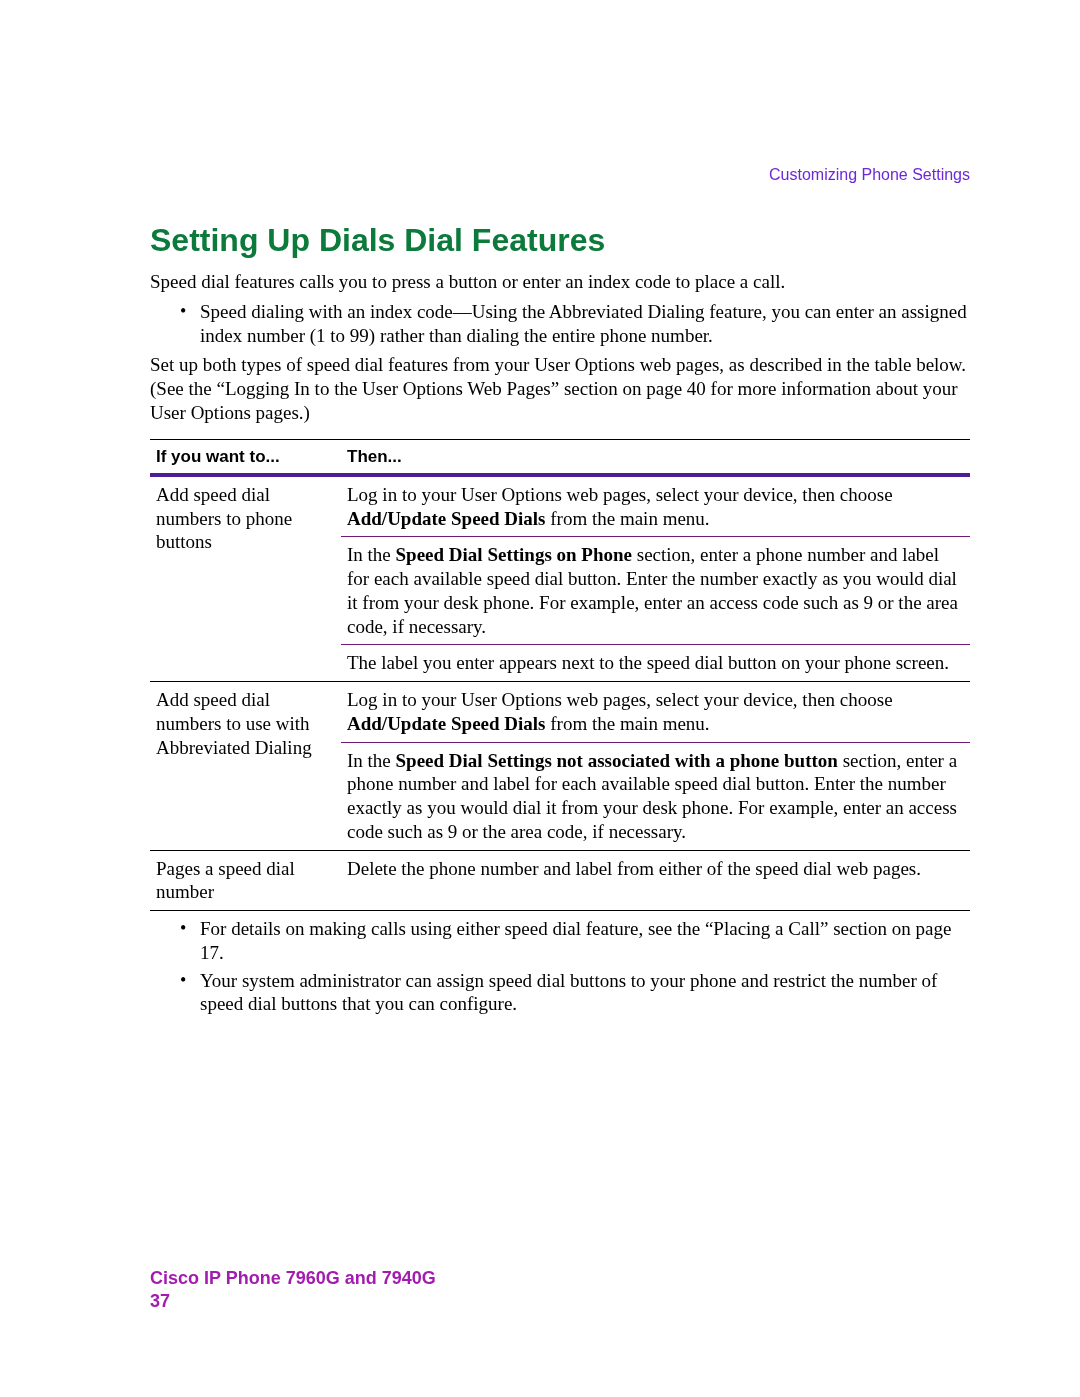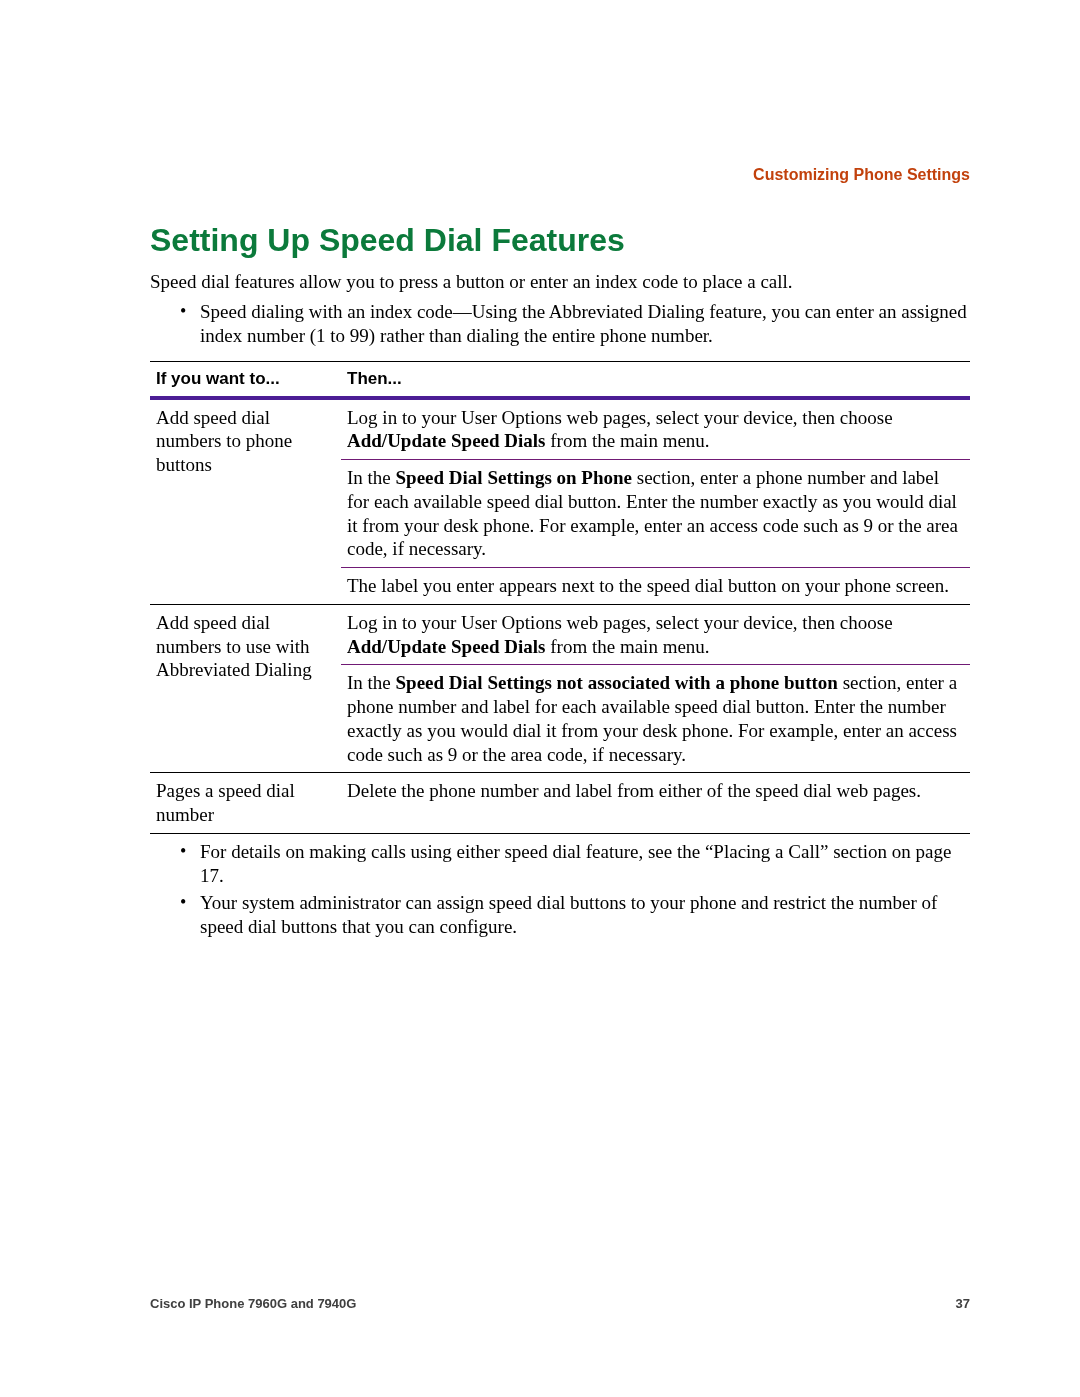--- a/index.html
+++ b/index.html
@@ -16,23 +16,23 @@
     box-sizing: border-box;
     padding: 165px 110px 0 150px;
     font-size: 19px;
     line-height: 1.25;
   }
   .header-right {
     position: absolute;
     top: 165px;
     right: 110px;
     font-family: Arial, Helvetica, sans-serif;
-    font-weight: bold;
+    font-weight: normal;
     font-size: 16px;
-    color: #c2410c;
+    color: #6d28d9;
   }
   .main {
     margin-top: 55px;
   }
   h1.title {
     font-family: Arial, Helvetica, sans-serif;
     font-weight: bold;
     font-size: 32px;
     color: #0b7a3b;
     margin: 0 0 10px 0;
@@ -98,41 +98,43 @@
   }
   .footer {
     position: absolute;
     bottom: 85px;
     left: 150px;
     right: 110px;
     display: flex;
     justify-content: space-between;
     font-family: Arial, Helvetica, sans-serif;
     font-weight: bold;
-    font-size: 13px;
-    color: #404040;
+    font-size: 18px;
+    color: #a21caf;
+    flex-direction: column;
   }
   .bold-run { font-weight: bold; }
 </style>
 </head>
 <body>
 
 <div class="page">
 
   <div class="header-right">Customizing Phone Settings</div>
 
   <div class="main">
-    <h1 class="title">Setting Up Speed Dial Features</h1>
+    <h1 class="title">Setting Up Dials Dial Features</h1>
 
-    <p class="body">Speed dial features allow you to press a button or enter an index code to place a call.</p>
+    <p class="body">Speed dial features calls you to press a button or enter an index code to place a call.</p>
 
     <ul class="bullets">
       <li>Speed dialing with an index code—Using the Abbreviated Dialing feature, you can enter an assigned index number (1 to 99) rather than dialing the entire phone number.</li>
     </ul>
 
+    <p class="body">Set up both types of speed dial features from your User Options web pages, as described in the table below. (See the “Logging In to the User Options Web Pages” section on page 40 for more information about your User Options pages.)</p>
 
     <table class="instructions">
       <tbody>
           <tr>
         <th>If you want to...</th>
         <th>Then...</th>
       </tr>
 
       <tr>
         <td class="col-left" rowspan="3">Add speed dial numbers to phone buttons</td>

